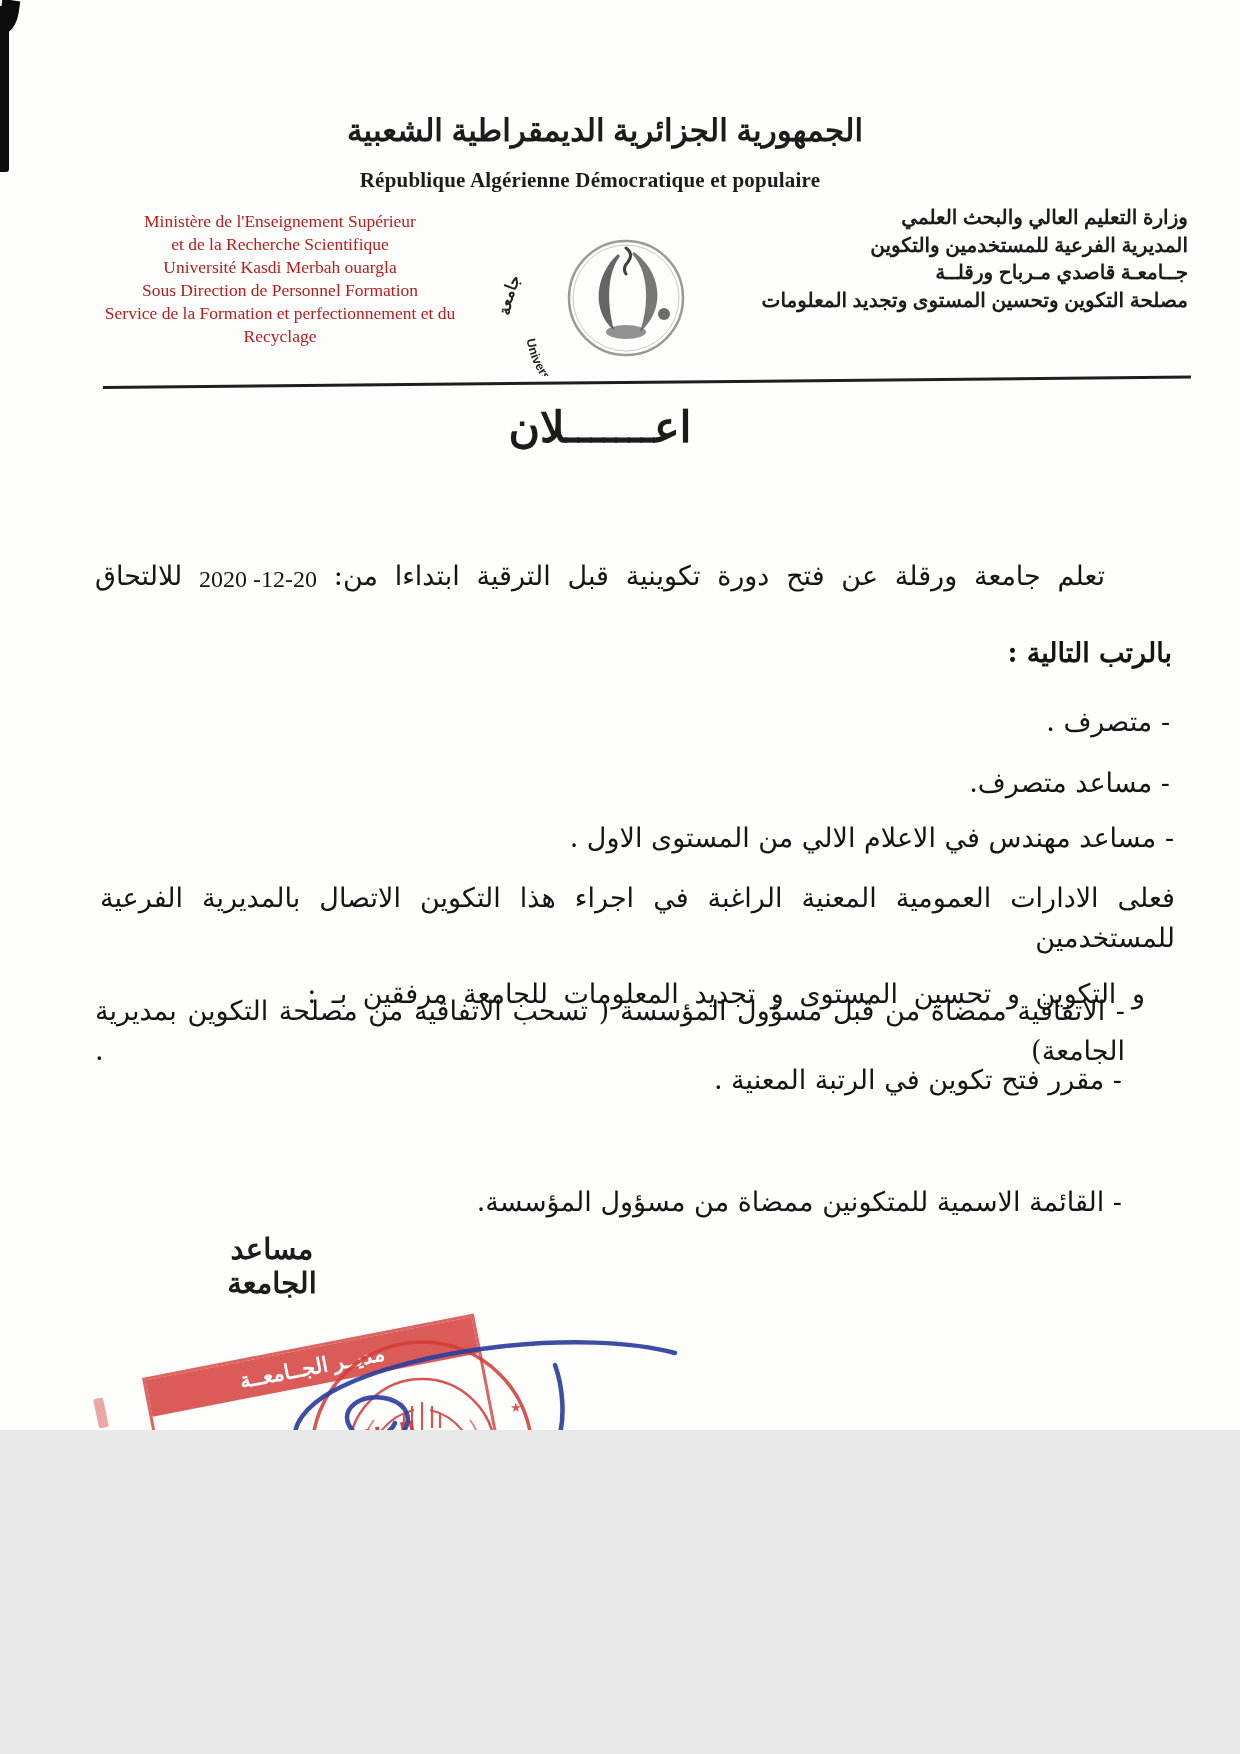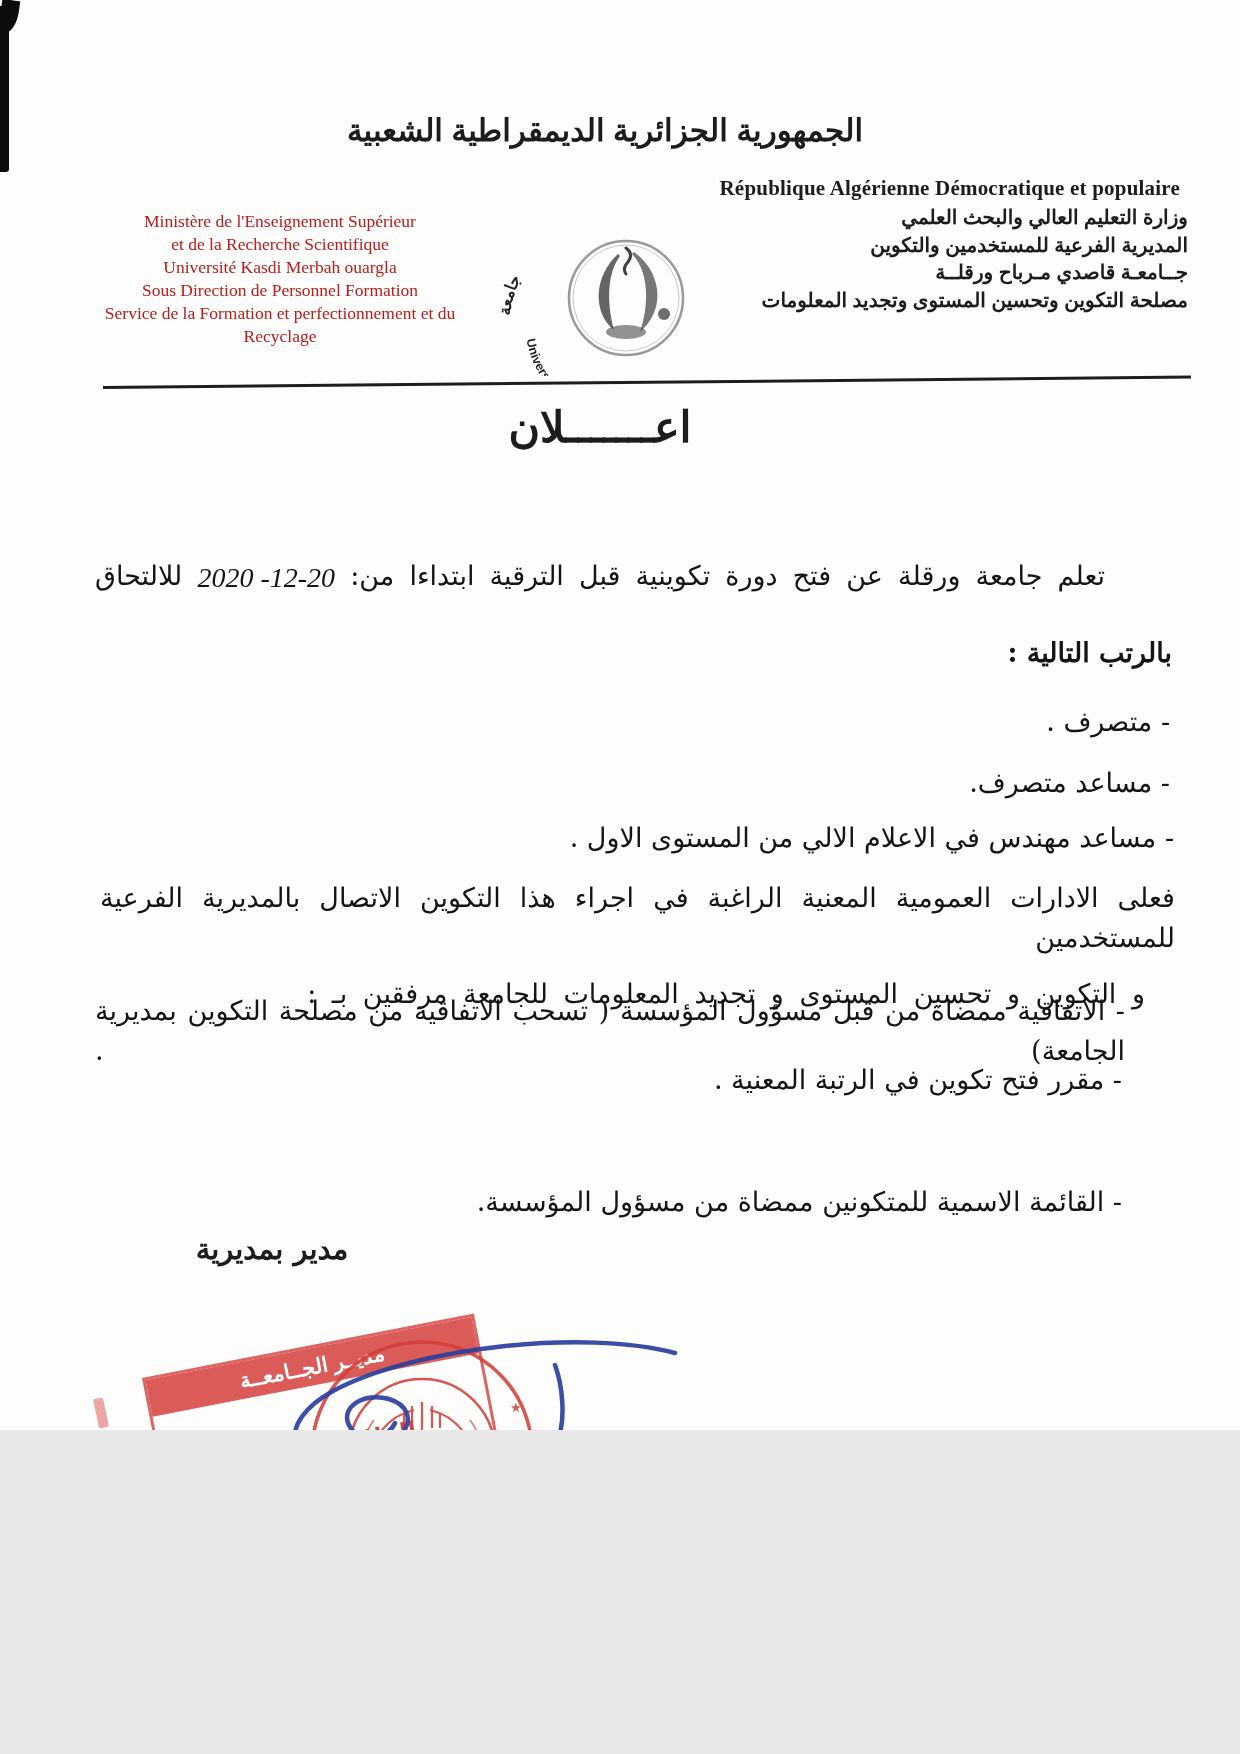--- a/index.html
+++ b/index.html
@@ -7,40 +7,40 @@
     position:relative;width:1240px;height:1430px;background:#fdfdfc;
     overflow:hidden;font-family:"Liberation Serif",serif;color:#1c1c1c;
   }
   
   .scan-bar{position:absolute;left:0;top:6px;width:9px;height:166px;background:#0c0c0c;border-radius:0 3px 3px 0;}
   .scan-blob{position:absolute;left:0;top:0;width:18px;height:34px;background:#0c0c0c;border-radius:0 0 70% 0;transform:rotate(8deg);}
 
   
   .title-ar{position:absolute;left:0;right:30px;top:112px;text-align:center;
     font-family:"Liberation Sans",sans-serif;font-weight:700;font-size:31px;direction:rtl;}
-  .title-fr{position:absolute;left:0;right:60px;top:176px;text-align:right;
+  .title-fr{position:absolute;left:0;right:60px;top:168px;text-align:center;
     font-family:"Liberation Serif",serif;font-weight:700;font-size:21px;letter-spacing:.2px;}
   .block-fr{position:absolute;left:70px;top:210px;width:420px;text-align:center;
     font-family:"Liberation Serif",serif;font-size:17.5px;line-height:23px;color:#b91c1c;}
   .block-ar{position:absolute;right:52px;top:204px;width:500px;text-align:right;direction:rtl;
     font-family:"Liberation Sans",sans-serif;font-weight:700;font-size:20px;line-height:27.5px;}
   .logo{position:absolute;left:498px;top:196px;}
 
   .rule{position:absolute;left:103px;top:386px;width:1088px;height:3px;background:#1e1e1e;
     transform:rotate(-0.55deg);transform-origin:left center;}
 
   .announce{position:absolute;left:0;right:40px;top:402px;text-align:center;direction:rtl;
     font-family:"DejaVu Serif",serif;font-weight:700;font-size:43px;}
 
   
   .bl{position:absolute;direction:rtl;font-family:"DejaVu Serif",serif;font-size:27px;
     line-height:44px;white-space:nowrap;color:#141414;}
   .bl.fill{white-space:normal;text-align:justify;text-align-last:justify;line-height:40px;}
   .date-num{direction:ltr;unicode-bidi:isolate;display:inline-block;
-    font-family:"Liberation Serif",serif;font-size:28px;line-height:30px;vertical-align:-2px;font-style:italic;}
+    font-family:"Liberation Serif",serif;font-size:24px;line-height:30px;vertical-align:-2px;}
 
   #line1{left:95px;right:135px;top:556px;}
   #line2{right:68px;top:631px;font-weight:bold;}
   #rank0{right:70px;top:700px;}
   #rank1{right:70px;top:761px;}
   #rank2{right:66px;top:816px;}
   #para2a{left:100px;right:65px;top:878px;word-spacing:2px;}
   #para2b{right:95px;top:972px;word-spacing:7px;}
   #att0{left:95px;right:115px;top:991px;}
   #att1{right:118px;top:1058px;}
@@ -125,21 +125,21 @@
   <div class="bl" id="line2">بالرتب التالية :</div>
   <div class="bl" id="rank0">- متصرف .</div>
   <div class="bl" id="rank1">- مساعد متصرف.</div>
   <div class="bl" id="rank2">-  مساعد مهندس في الاعلام الالي من المستوى الاول .</div>
   <div class="bl fill" id="para2a">فعلى الادارات العمومية المعنية الراغبة في اجراء هذا التكوين الاتصال بالمديرية الفرعية للمستخدمين</div>
   <div class="bl" id="para2b">و التكوين و تحسين المستوى و تجديد المعلومات للجامعة مرفقين بـ :</div>
   <div class="bl fill" id="att0">- الاتفاقية ممضاة من قبل مسؤول المؤسسة ( تسحب الاتفاقية من مصلحة التكوين بمديرية الجامعة) .</div>
   <div class="bl" id="att1">- مقرر فتح تكوين في الرتبة المعنية .</div>
   <div class="bl" id="att3">- القائمة الاسمية للمتكونين ممضاة من مسؤول المؤسسة.</div>
 
-  <div class="sig-title">مدير بمديرية</div>
+  <div class="sig-title">مساعد الجامعة</div>
 
   <div class="stamp-rect">
     <div class="band">مديــر الجــامعــة</div>
     <div class="name">الطاهر حليلات</div>
   </div>
   <div class="red-smudge" style="left:96px;top:1398px;width:10px;height:30px;transform:rotate(-12deg);"></div>
   <div class="red-smudge" style="left:104px;top:1455px;width:8px;height:24px;transform:rotate(-12deg);opacity:.5;"></div>
 
   <svg class="stamp-circle" width="260" height="270" viewBox="0 0 260 270" opacity="0.88">
     <defs>

